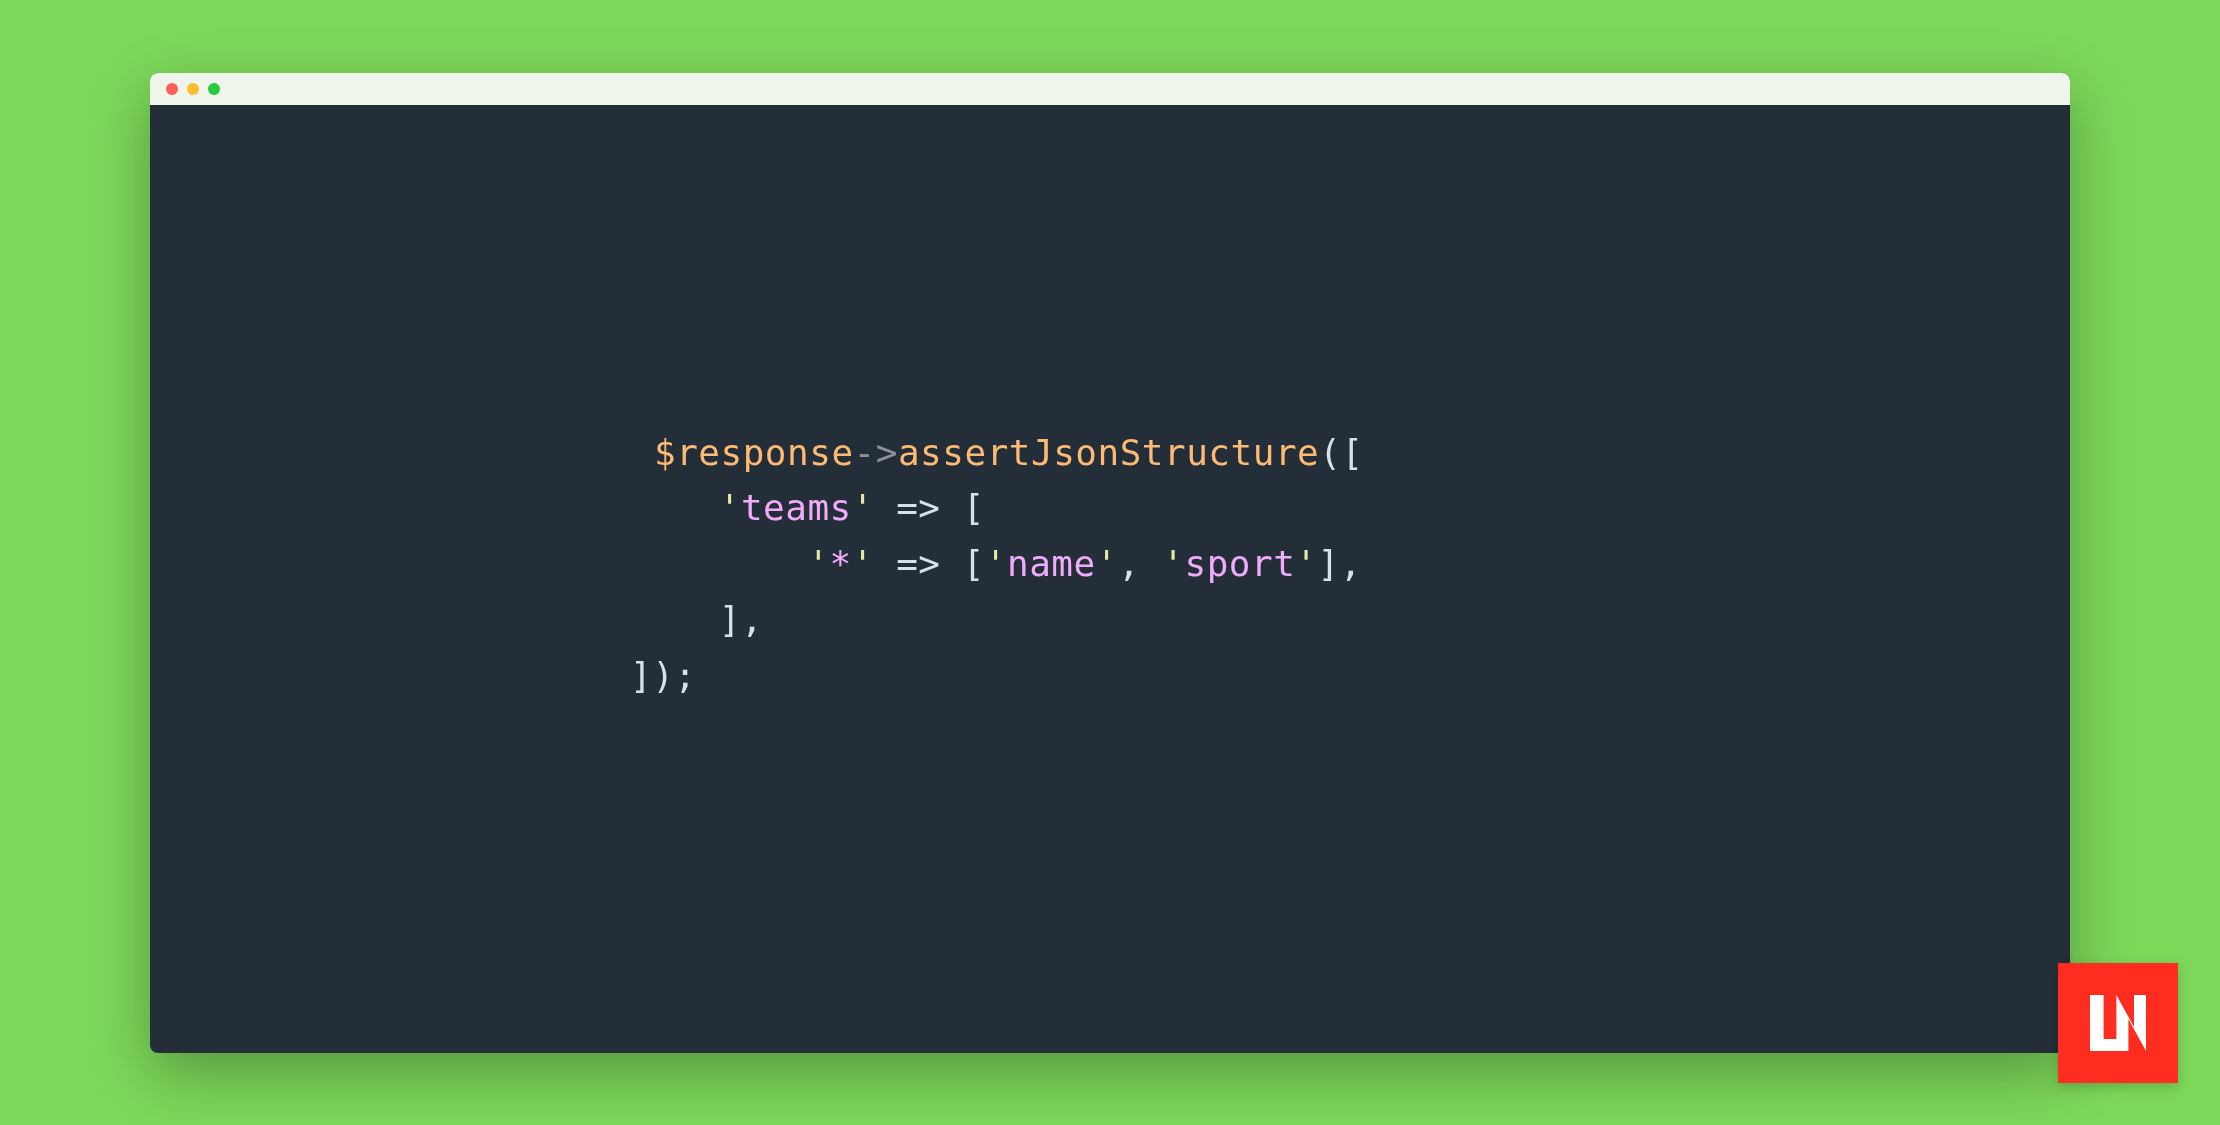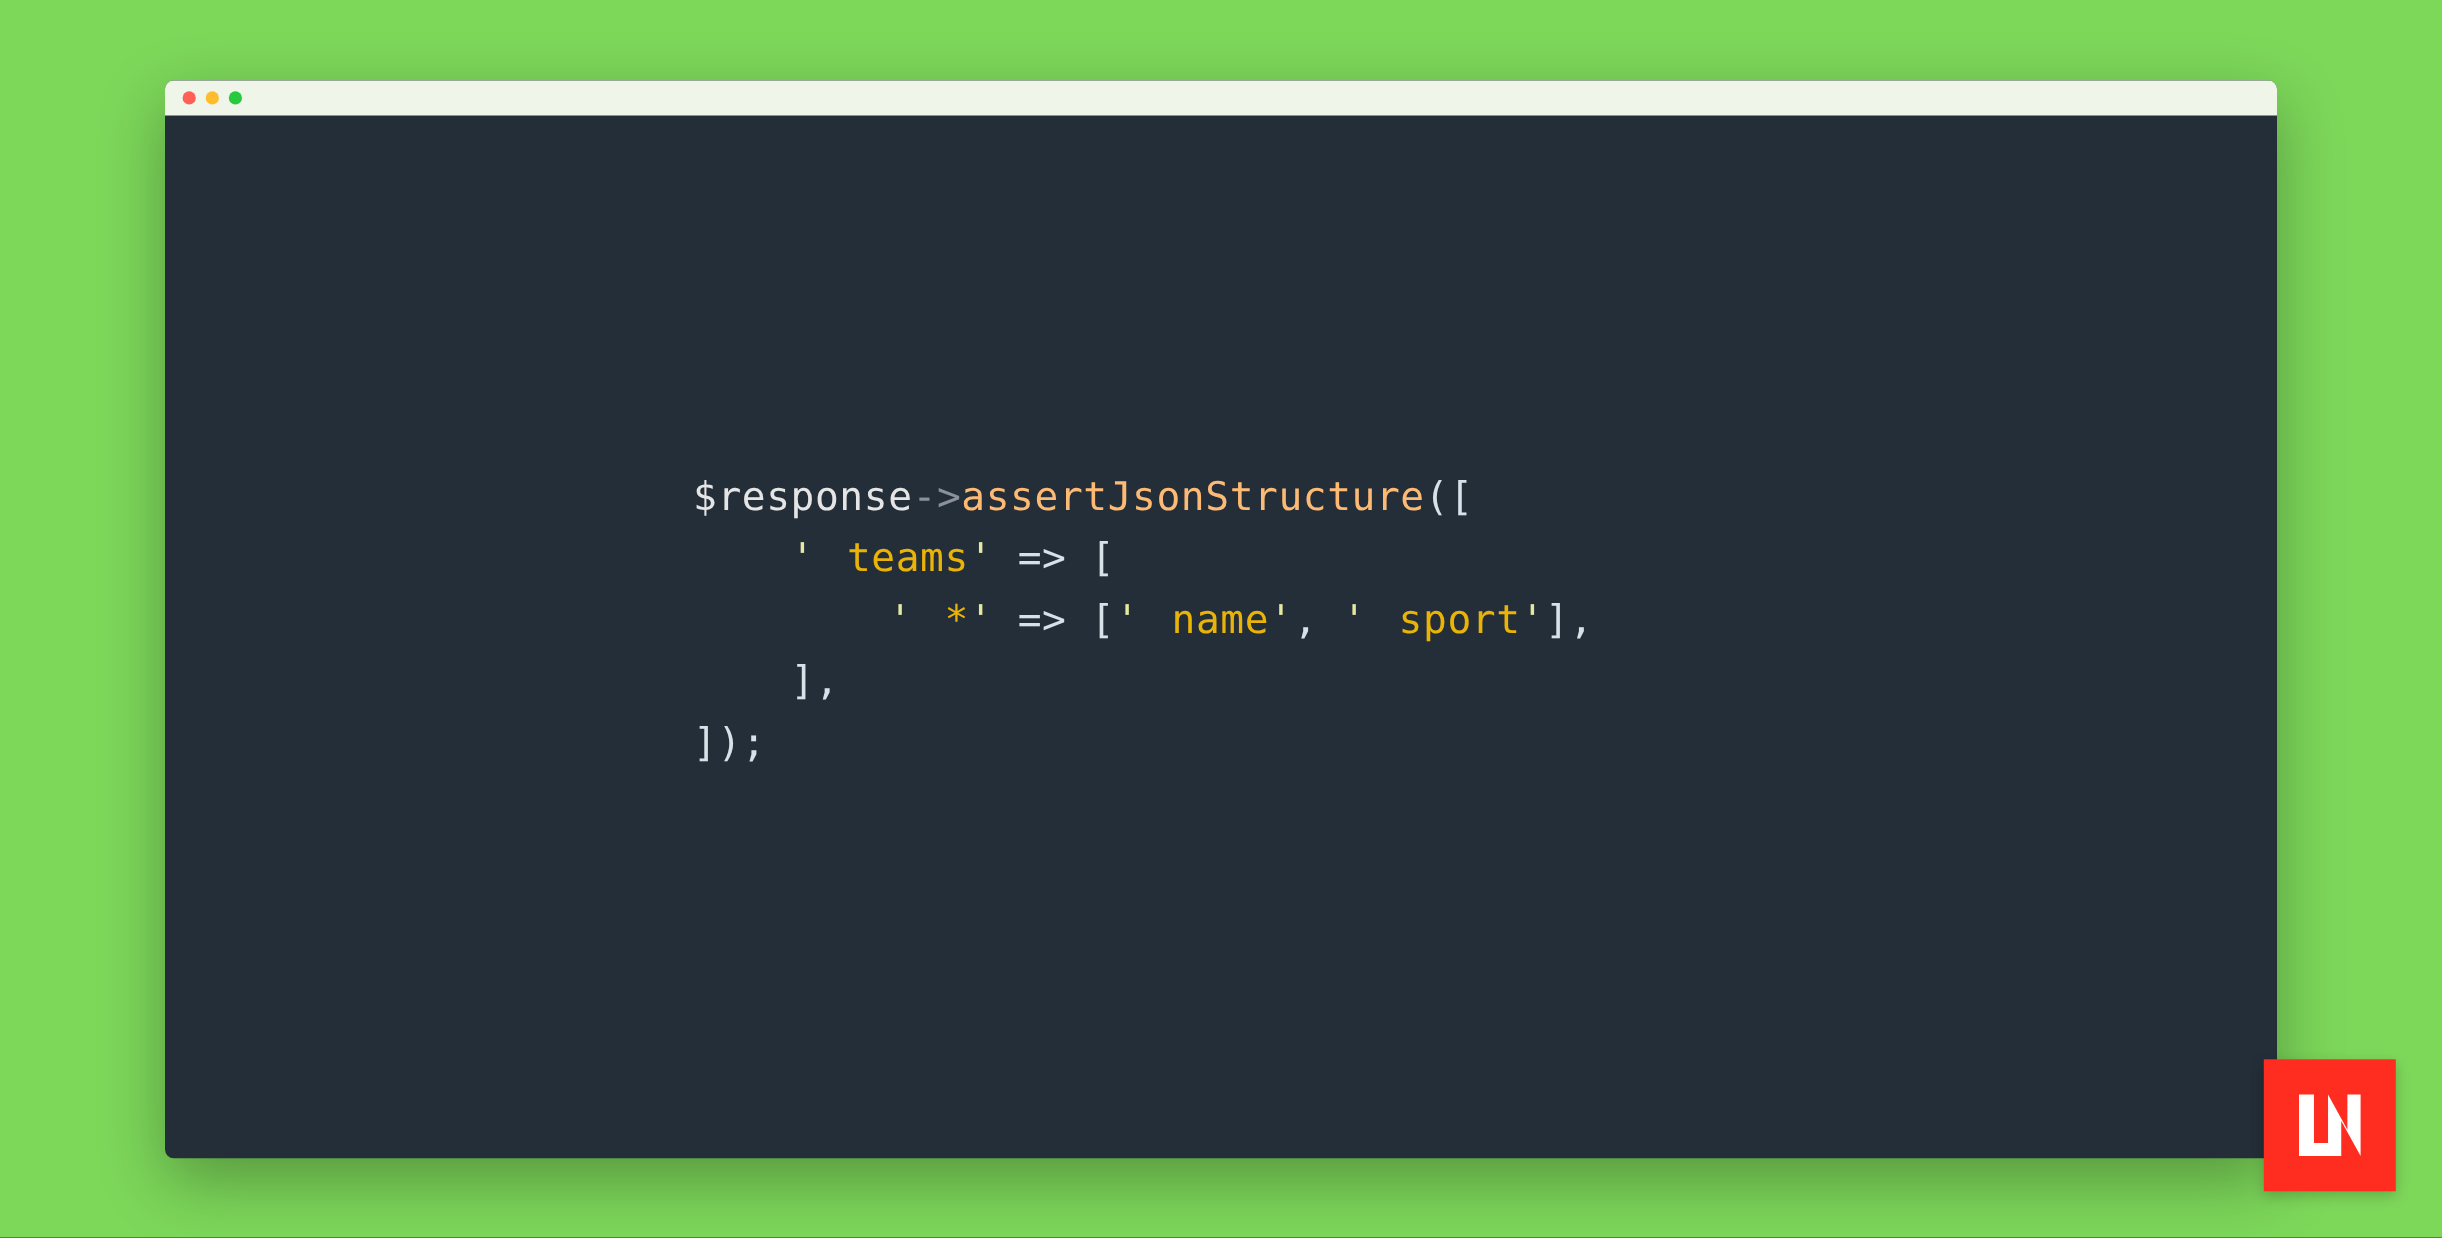--- a/index.html
+++ b/index.html
@@ -52,26 +52,26 @@
       font-size: 36px;
       line-height: 1.55;
       color: #d8dee9;
       letter-spacing: 0.5px;
     }
     
     .code-line {
       white-space: pre;
     }
     
-    .tok-default { color: #e5e5e5; }
+    .tok-default { color: #fdba74; margin-left: 24px; }
     .tok-operator { color: #8a919a; }
     .tok-method { color: #fdba74; }
     .tok-punct { color: #d8e0e8; }
     .tok-string-quote { color: #e4e8a0; }
-    .tok-string { color: #eab308; margin-left: 29px; }
+    .tok-string { color: #f0abfc; }
     
     .logo-badge {
       position: absolute;
       bottom: 42px;
       right: 42px;
       width: 120px;
       height: 120px;
       background: #ff2d20;
       display: flex;
       align-items: center;

